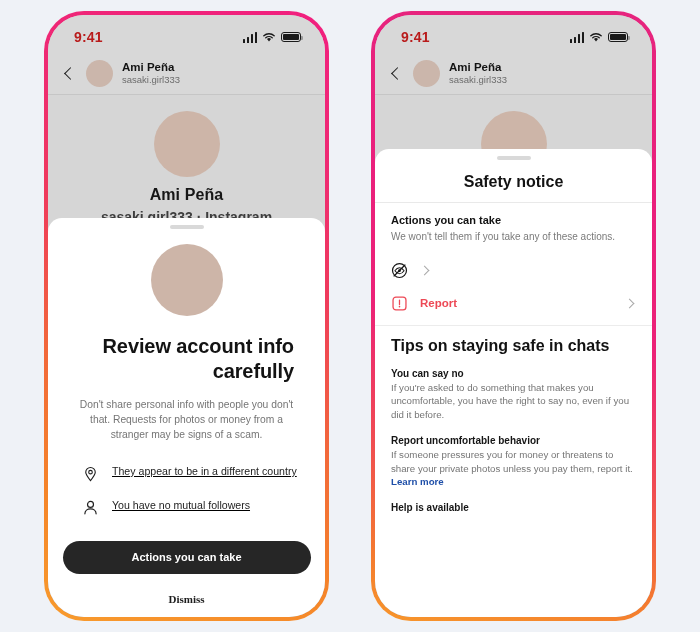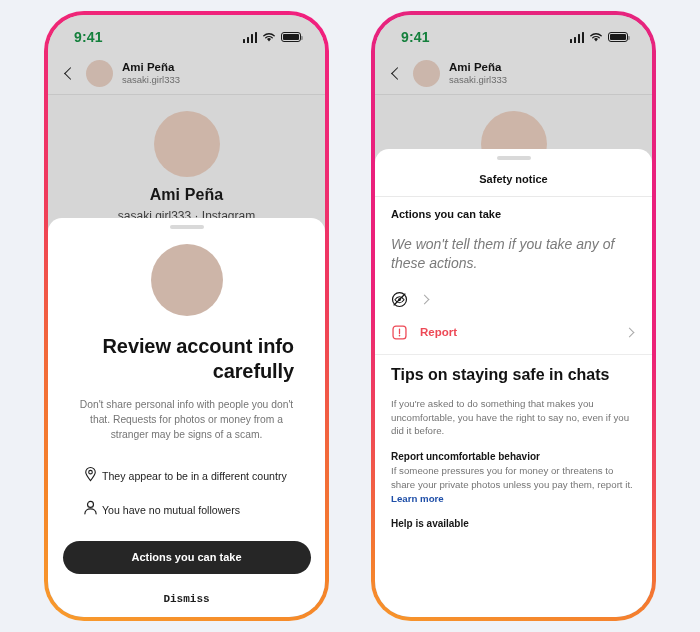--- a/index.html
+++ b/index.html
@@ -59,21 +59,21 @@
     flex: 0 0 auto;
     display: flex;
     align-items: center;
     justify-content: space-between;
     padding: 6px 24px 0 26px;
     background: #d8d8d8;
   }
   .clock {
     font-size: 14px;
     font-weight: bold;
-    color: #15803d;
+    color: #b91c1c;
     letter-spacing: .2px;
   }
   .sysicons { display: flex; align-items: center; gap: 5px; }
   .bars { display: flex; align-items: flex-end; gap: 1.5px; height: 11px; }
   .bars i { display: block; width: 2.5px; background: #1a1a1a; border-radius: .6px; }
   .bars i:nth-child(1) { height: 4px; }
   .bars i:nth-child(2) { height: 6px; }
   .bars i:nth-child(3) { height: 8.5px; }
   .bars i:nth-child(4) { height: 11px; }
   .batt {
@@ -145,23 +145,23 @@
   }
   .p-name {
     margin-top: 9px;
     font-size: 16px;
     font-weight: bold;
     color: #161616;
     letter-spacing: .1px;
   }
   .p-sub {
     margin-top: 5px;
-    font-size: 12px;
+    font-size: 14px;
     color: #3d3d3d;
-    font-weight: normal;
+    font-weight: bold;
   }
   .p-stats { margin-top: 3px; font-size: 11.5px; color: #3f3f3f; }
   .p-mutual { margin-top: 3px; font-size: 11.5px; color: #3f3f3f; }
 
   
   .portrait { position: relative; width: 100%; height: 100%; background: #efe6e2; }
   .portrait .shoulder { position:absolute; left:6%; top:80%; width:88%; height:30%; background:#2f9e5e; border-radius:40% 40% 0 0; }
   .portrait .hair-back { position:absolute; left:10%; top:20%; width:80%; height:78%; background:#8a5a36; border-radius:48% 48% 34% 34%; }
   .portrait .face { position:absolute; left:27%; top:27%; width:48%; height:52%; background:#f0cdb4; border-radius:46% 46% 46% 46%; }
   .portrait .hat { position:absolute; left:8%; top:4%; width:66%; height:46%; background:#f6dede; border-radius:50% 50% 44% 44%; }
@@ -213,23 +213,24 @@
     margin-top: 13px;
     font-size: 10.3px;
     color: #757575;
     text-align: center;
     line-height: 1.5;
     max-width: 232px;
   }
   .facts { width: 100%; margin-top: 22px; padding-left: 16px; }
   .fact {
     display: flex;
-    align-items: flex-end;
-    gap: 3px;
+    align-items: flex-start;
+    gap: 13px;
     margin-bottom: 17px;
+    text-decoration: underline;
   }
   .fact-label { font-size: 10.6px; color: #1d1d1d; }
   .ico { width: 17px; height: 17px; flex: 0 0 auto; }
   .btn-primary {
     margin-top: 8px;
     width: 248px;
     height: 33px;
     border-radius: 17px;
     background: #262626;
     color: #ffffff;
@@ -243,38 +244,38 @@
     font-family: "Liberation Sans", sans-serif;
   }
   .btn-dismiss {
     margin-top: 19px;
     background: none;
     border: none;
     font-size: 11px;
     font-weight: bold;
     color: #1d1d1d;
     cursor: pointer;
-    font-family: Liberation Mono, monospace;
+    font-family: Liberation Serif, serif;
   }
 
   
   .sheet-right { height: 468px; }
   .sheet-title {
     text-align: center;
-    font-size: 11px;
+    font-size: 16px;
     font-weight: bold;
     color: #121212;
     padding: 13px 0 11px;
     border-bottom: 1px solid #e9e9e9;
     flex: 0 0 auto;
   }
   .sheet-scroll { flex: 1 1 auto; overflow: hidden; }
   .sec-pad { padding: 11px 16px 9px; }
   .sec-h { font-size: 11px; font-weight: bold; color: #121212; }
-  .sec-sub { font-size: 14px; color: #7b7b7b; margin-top: 15px; line-height: 1.35; font-style: italic; }
+  .sec-sub { font-size: 10px; color: #7b7b7b; margin-top: 4px; line-height: 1.35; }
   .action-list { padding: 1px 0 5px; }
   .action {
     display: flex;
     align-items: center;
     gap: 12px;
     padding: 8px 16px;
     cursor: pointer;
   }
   .action .a-label { flex: 1 1 auto; font-size: 11.5px; font-weight: bold; }
   .action.black .a-label { color: #151515; }
@@ -448,20 +449,21 @@
                 <span class="chev-r"></span>
               </div>
             </div>
 
             <div class="divider"></div>
 
             <div class="tips">
               <div class="tips-h">Tips on staying safe in chats</div>
 
               <div class="tip">
+                <div class="tip-h">You can say no</div>
                 <div class="tip-b"><span>If you're asked to do something that makes you uncomfortable, you have the right to say no, even if you did it before.</span></div>
               </div>
 
               <div class="tip">
                 <div class="tip-h">Report uncomfortable behavior</div>
                 <div class="tip-b"><span>If someone pressures you for money or threatens to share your private photos unless you pay them, report it. </span><a class="lnk">Learn more</a></div>
               </div>
 
               <div class="tip">
                 <div class="tip-h">Help is available</div>

